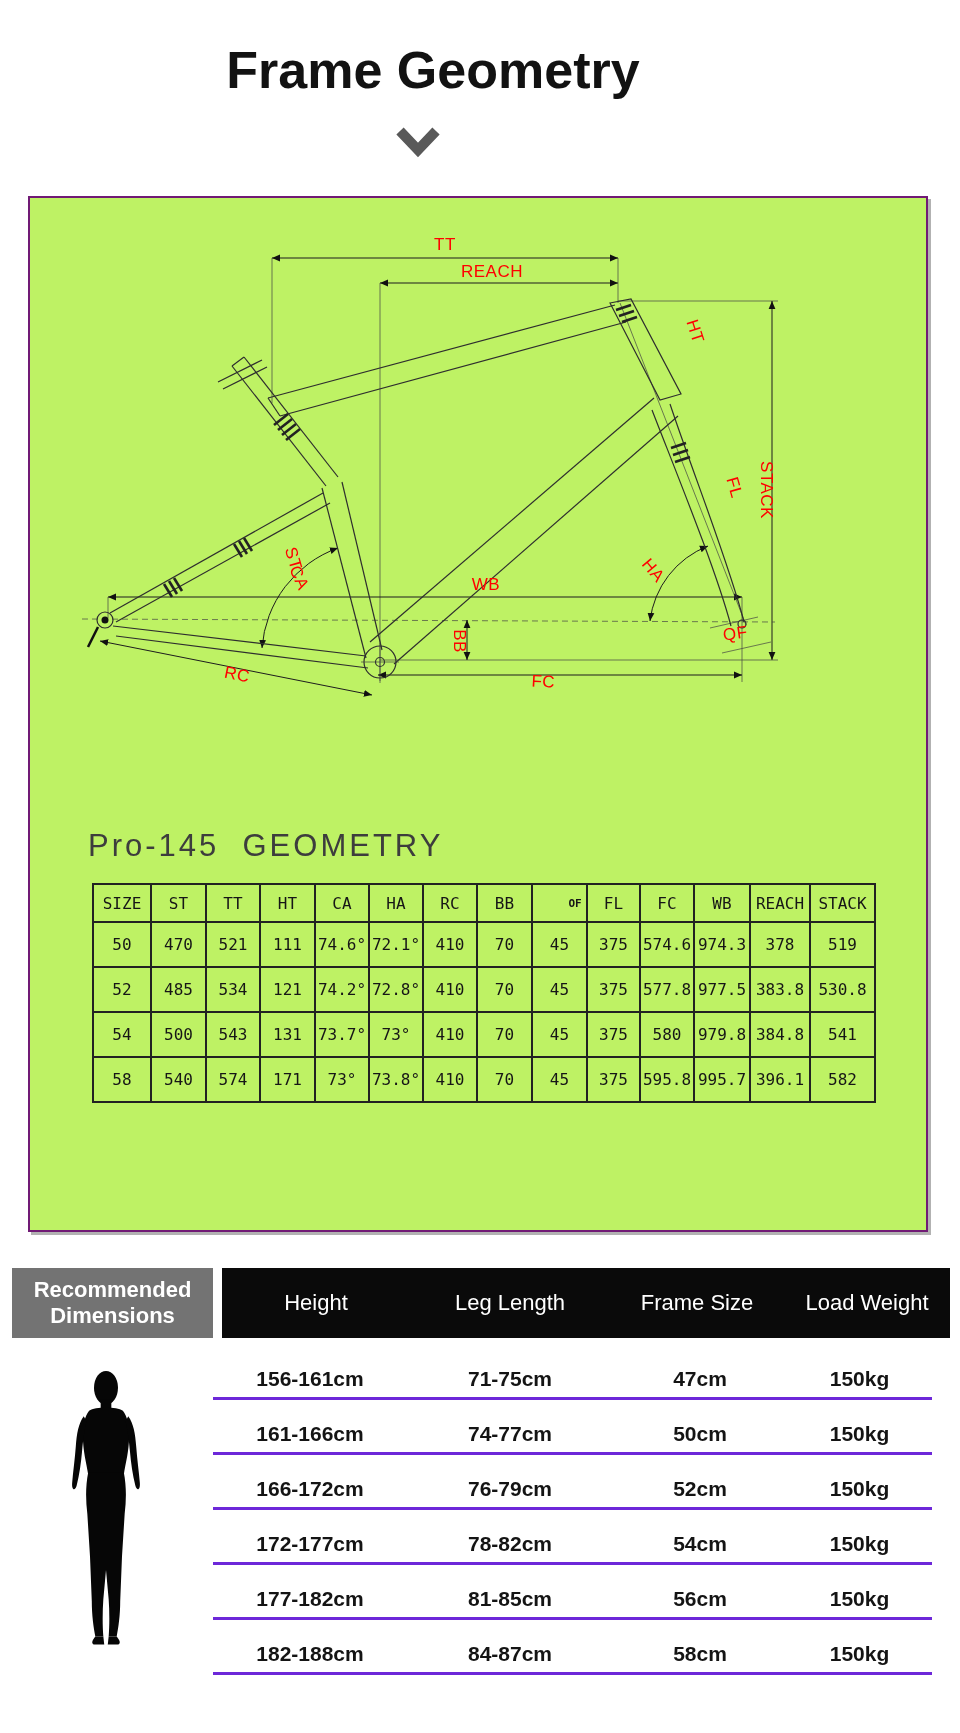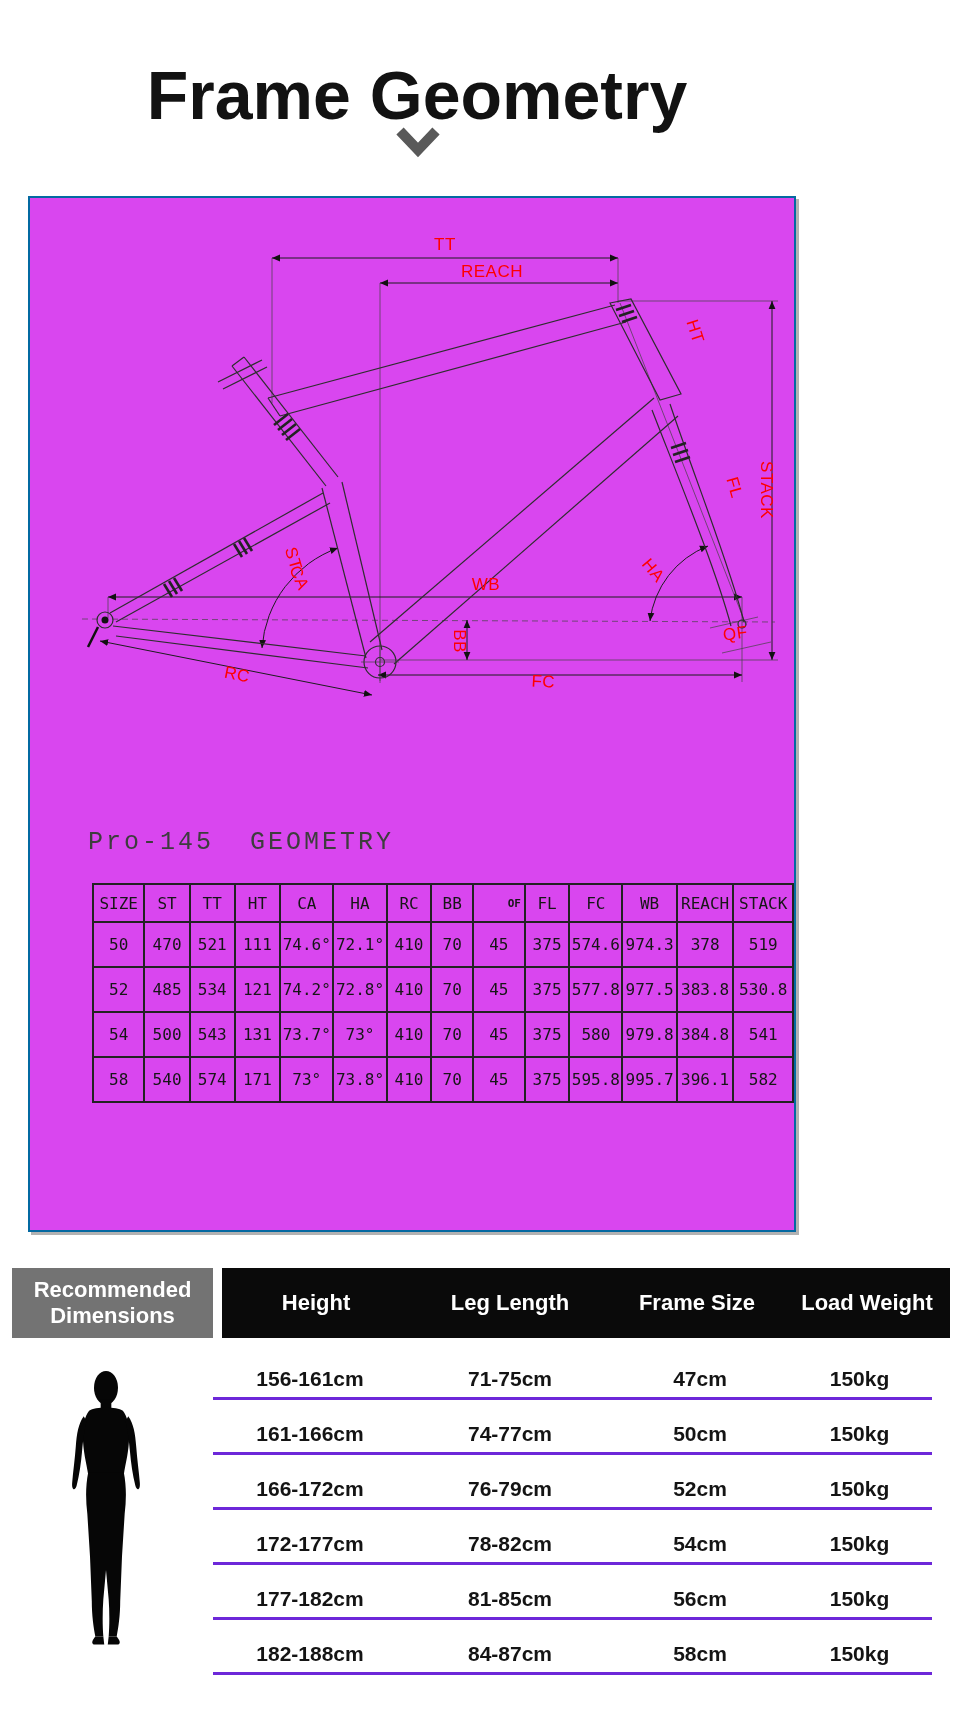--- a/index.html
+++ b/index.html
@@ -4,36 +4,36 @@
 <style>
   html,body{margin:0;padding:0;}
   body{
     width:960px;height:1733px;position:relative;background:#ffffff;
     font-family:"Liberation Sans",sans-serif;overflow:hidden;
   }
   [data-interactable]{cursor:default;}
 
   
   .page-title{
-    position:absolute;left:0;top:56px;width:834px;text-align:center;
-    font-size:68px;font-weight:bold;color:#121212;letter-spacing:0px;
+    position:absolute;left:0;top:40px;width:834px;text-align:center;
+    font-size:52px;font-weight:bold;color:#121212;letter-spacing:0px;padding-left:16px;
   }
   .chevron-wrap{position:absolute;left:393px;top:126px;width:50px;height:36px;}
 
   
   .frame-box{
-    position:absolute;left:28px;top:196px;width:768px;height:1036px;
-    border:2px solid #0369a1;box-sizing:border-box;background:#d946ef;
+    position:absolute;left:28px;top:196px;width:900px;height:1036px;
+    border:2px solid #701a75;box-sizing:border-box;background:#bef264;
     box-shadow:3px 3px 0 rgba(0,0,0,0.30);
   }
   .frame-box svg.diagram{position:absolute;left:0;top:0;}
 
   .geo-subtitle{
     position:absolute;left:58px;top:630px;
-    font-family:Liberation Mono, monospace;font-size:25px;color:#3d3d3d;
+    font-family:Liberation Sans, sans-serif;font-size:31px;color:#3d3d3d;
     letter-spacing:3px;white-space:pre;font-weight:400;
   }
 
   
   table.geo{
     position:absolute;left:62px;top:685px;border-collapse:collapse;
     font-family:"DejaVu Sans Mono",monospace;color:#161616;
   }
   table.geo th,table.geo td{
     border:2px solid #222;text-align:center;vertical-align:middle;
@@ -57,21 +57,21 @@
   .rec-left{
     position:absolute;left:12px;top:1268px;width:201px;height:70px;
     background:#737373;color:#fff;display:flex;flex-direction:column;
     align-items:center;justify-content:center;font-weight:bold;font-size:22px;
     line-height:26px;text-align:center;
   }
   .rec-bar{
     position:absolute;left:222px;top:1268px;width:728px;height:70px;
     background:#0a0a0a;color:#fff;display:grid;
     grid-template-columns:188px 200px 174px 166px;align-items:center;
-    font-weight:bold;font-size:22px;text-align:center;
+    font-weight:normal;font-size:22px;text-align:center;
   }
   .rec-rows{position:absolute;left:213px;top:1345px;width:719px;}
   .rec-row{
     height:52px;display:grid;grid-template-columns:194px 206px 174px 145px;
     align-items:end;text-align:center;border-bottom:3px solid #6d28d9;
     font-weight:bold;font-size:21px;color:#141414;
   }
   .rec-row span{padding-bottom:6px;}
   .silhouette{position:absolute;left:60px;top:1370px;}
 </style>

